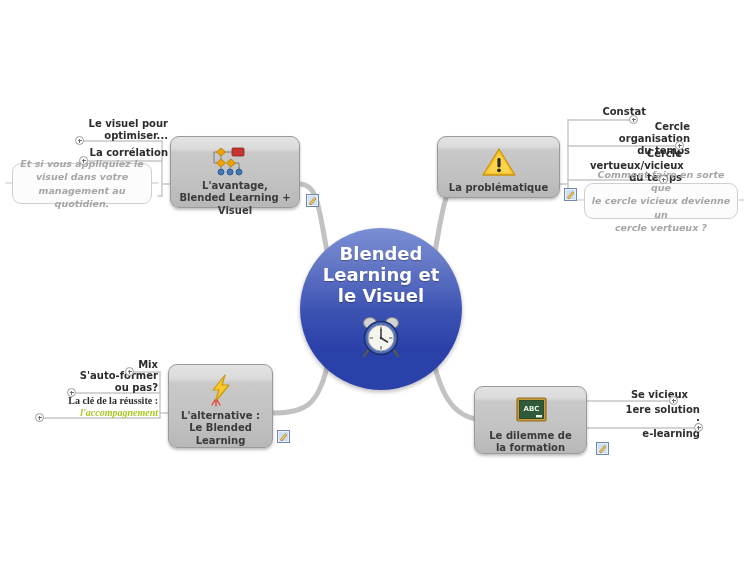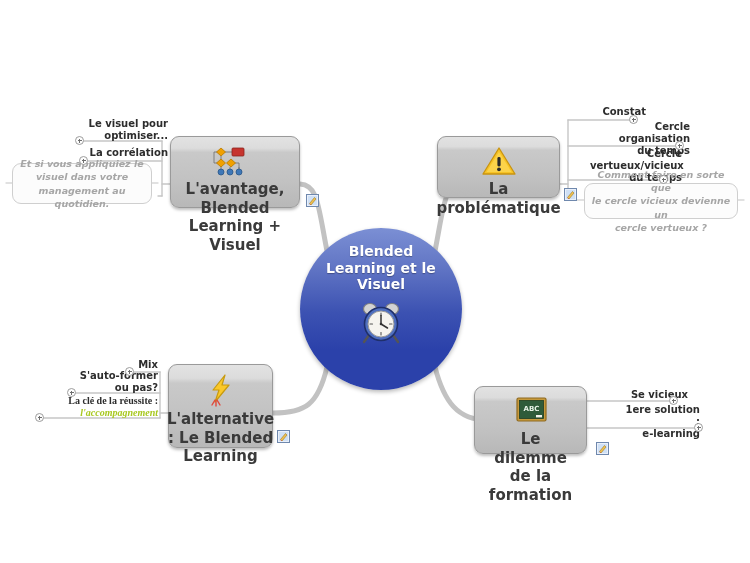--- a/index.html
+++ b/index.html
@@ -34,21 +34,21 @@
     background: linear-gradient(to bottom, #7b8fd4 0%, #6478c6 22%, #3c52b2 52%, #2b41aa 75%, #2b41aa 100%);
     box-shadow: 0 2px 4px rgba(0,0,0,0.28);
     display: flex;
     flex-direction: column;
     align-items: center;
     z-index: 20;
   }
   .root-title {
     margin-top: 15px;
     color: #ffffff;
-    font-size: 14px;
+    font-size: 18px;
     font-weight: bold;
     line-height: 1.18;
     text-align: center;
     width: 130px;
     text-shadow: 0 1px 1px rgba(0,0,0,0.30);
   }
   .root-sub {
     margin-top: 2px;
     color: #ffffff;
     font-size: 10.5px;
@@ -78,21 +78,21 @@
   .branch-icon-wrap {
     margin-top: 8px;
     height: 34px;
     display: flex;
     align-items: center;
     justify-content: center;
     text-align: right;
   }
   .branch-label {
     color: #3a3a3a;
-    font-size: 15px;
+    font-size: 10px;
     font-weight: bold;
     line-height: 1.24;
     text-align: center;
     padding: 3px 8px 0 8px;
   }
   .note-badge {
     position: absolute;
     width: 13px; height: 13px;
     z-index: 18;
   }

